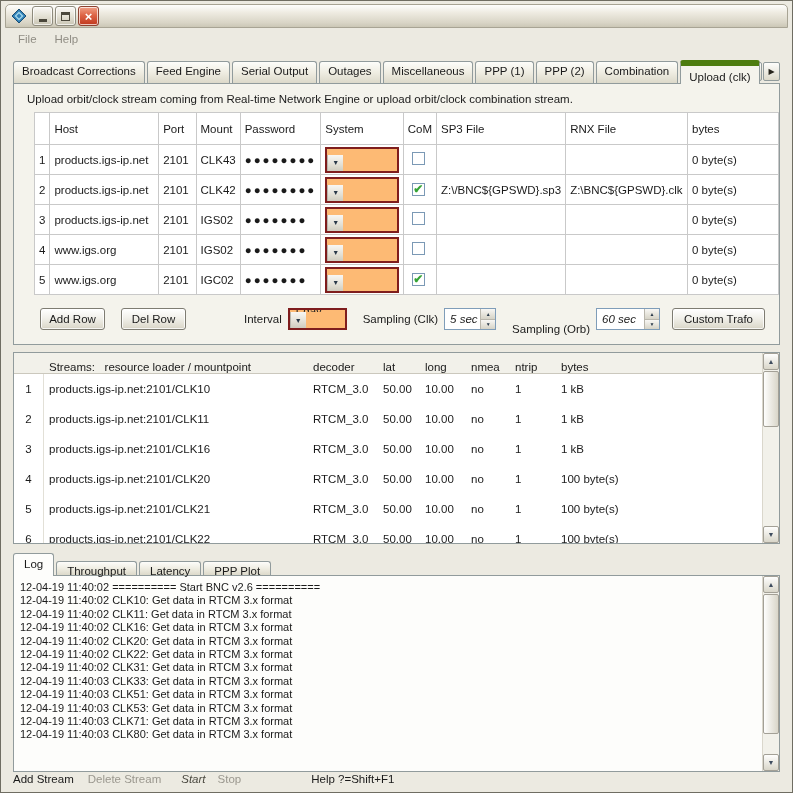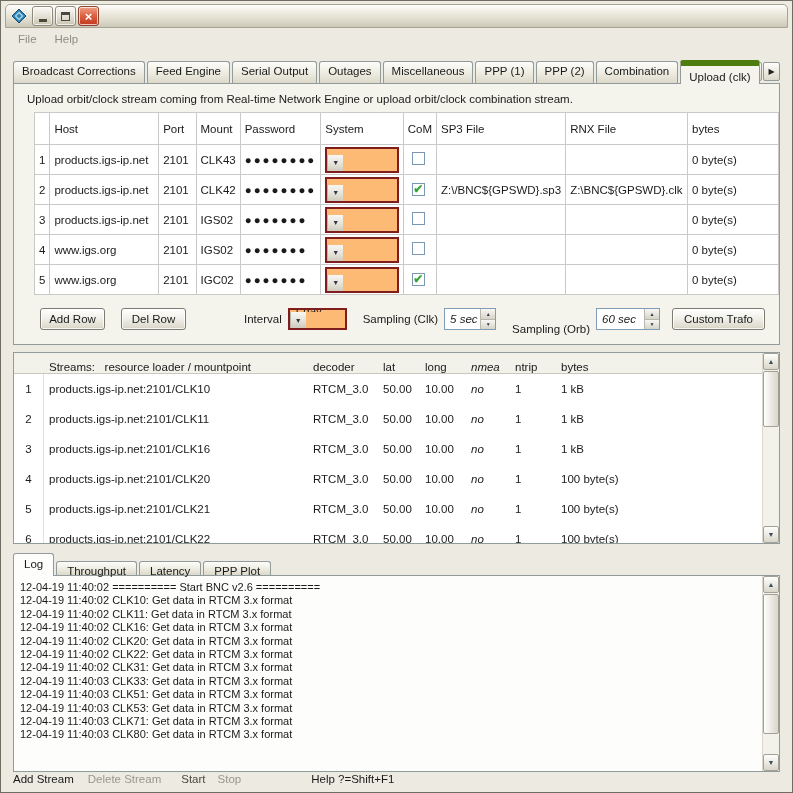--- a/index.html
+++ b/index.html
@@ -119,21 +119,21 @@
     display:flex; height:21px; flex:0 0 21px; align-items:flex-end;
     background:#F2F1EA; border-bottom:1px solid #CBC8BD; white-space:pre;
   }
   .stream-row { display:flex; height:30px; flex:0 0 30px; align-items:center; background:#fff; }
   .c-num { width:30px; flex:0 0 30px; text-align:center; }
   .stream-row .c-num { border-right:1px solid #E2E0D7; height:100%; display:flex; align-items:center; justify-content:center; }
   .c-mount { width:265px; flex:0 0 265px; padding-left:5px; overflow:hidden; white-space:pre; }
   .c-dec { width:70px; flex:0 0 70px; padding-left:4px; }
   .c-lat { width:42px; flex:0 0 42px; padding-left:4px; }
   .c-long { width:46px; flex:0 0 46px; padding-left:4px; }
-  .c-nmea { width:40px; flex:0 0 40px; padding-left:4px;font-style:italic; }
+  .c-nmea { width:40px; flex:0 0 40px; padding-left:4px; }
   .c-ntrip { width:46px; flex:0 0 46px; padding-left:8px; }
   .c-bytes { flex:1; padding-left:8px; }
 
   
   .vscroll { width:17px; flex:0 0 17px; background:#F2F1EA; border-left:1px solid #DAD7CC; display:flex; flex-direction:column; align-items:stretch; }
   .sb-btn {
     height:17px; flex:0 0 17px; margin:0; border:1px solid #A3A096; border-radius:2px;
     background:linear-gradient(180deg,#FEFEFD,#D9D6C9);
     display:flex; align-items:center; justify-content:center; font-size:7px; color:#3E4C5E;
   }
@@ -465,18 +465,18 @@
       <span class="sb-btn">▲</span>
       <span class="sb-thumb" style="height:140px;"></span>
       <span class="sb-spacer"></span>
       <span class="sb-btn">▼</span>
     </div>
   </div>
 
   <div class="statusbar">
     <span class="sb-item">Add Stream</span>
     <span class="sb-item dim" style="margin-left:14px;">Delete Stream</span>
-    <span class="sb-item" style="margin-left:20px;color:#4B4940;">Start</span>
+    <span class="sb-item" style="margin-left:20px;color:#4B4940;font-style:italic;">Start</span>
     <span class="sb-item dim" style="margin-left:12px;">Stop</span>
     <span class="sb-item" style="margin-left:70px;">Help ?=Shift+F1</span>
   </div>
 
 </div>
 
 </body></html>

